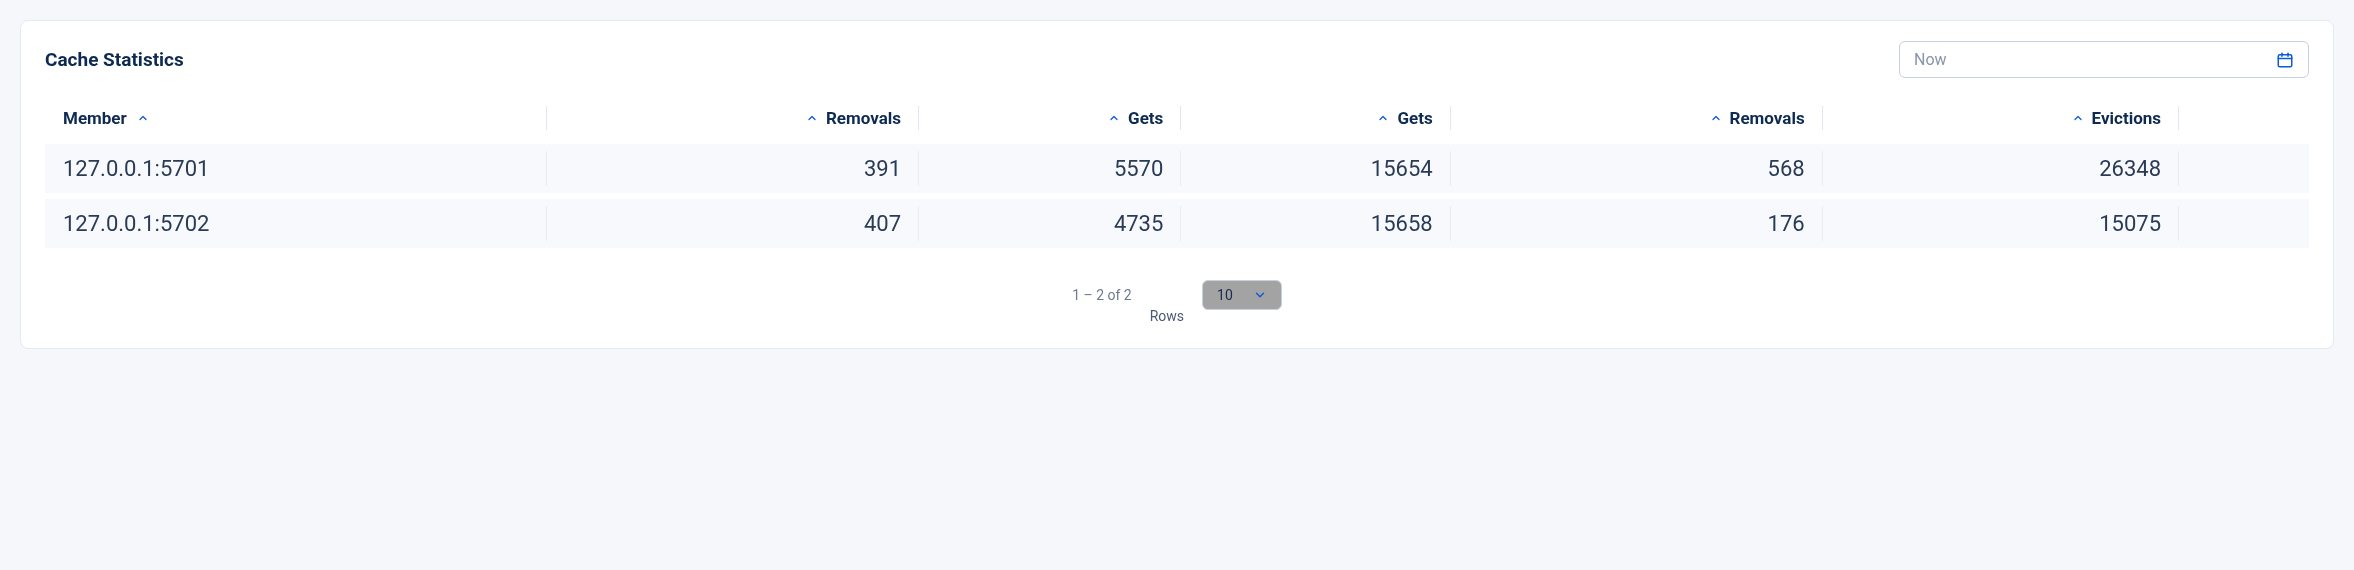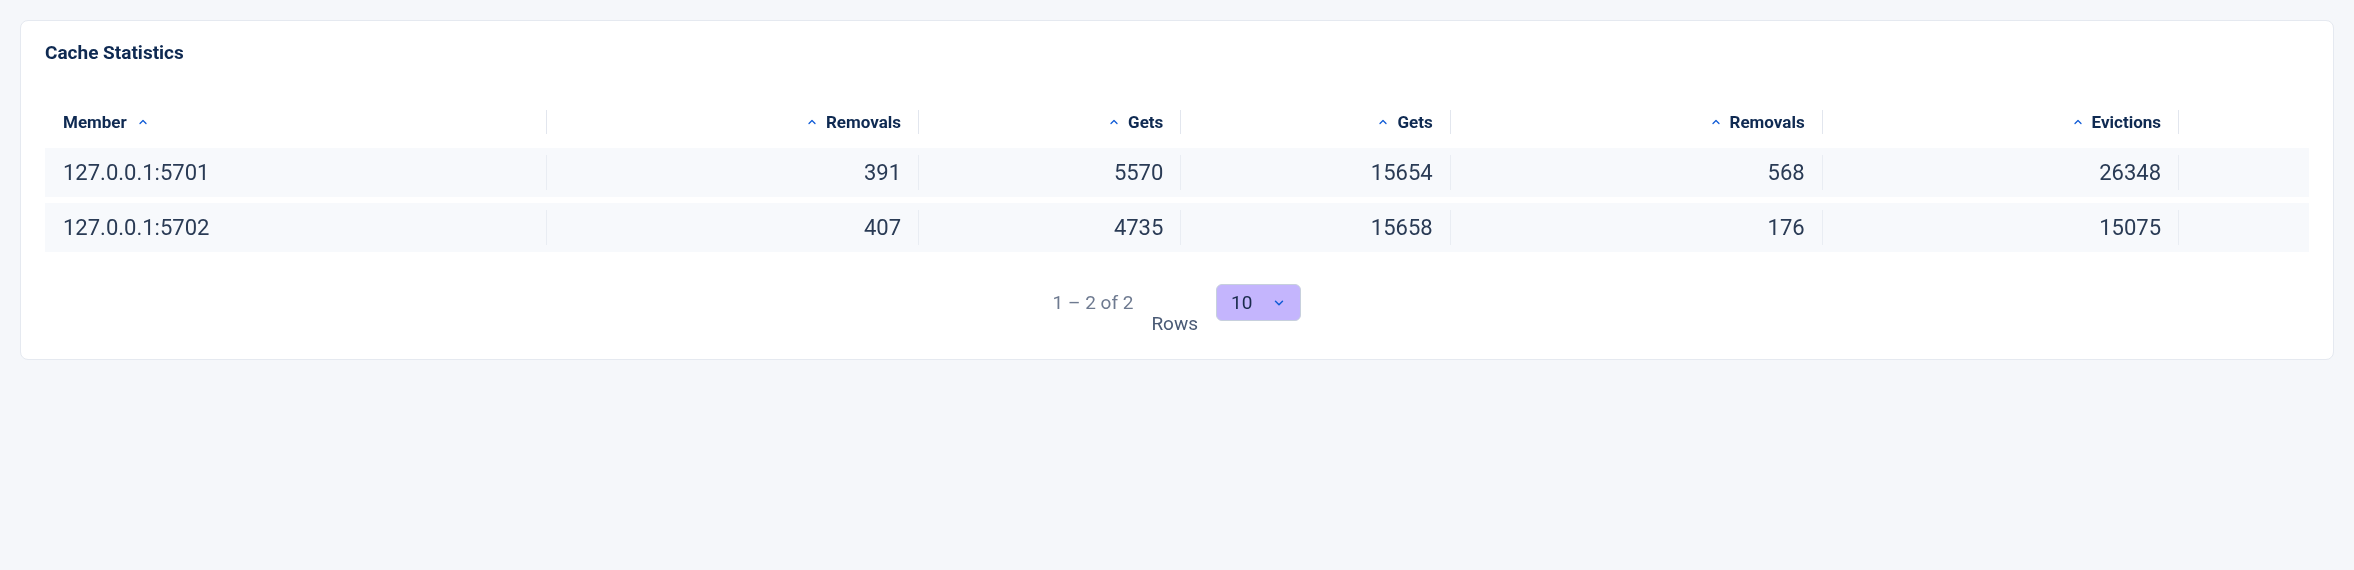--- a/index.html
+++ b/index.html
@@ -13,21 +13,21 @@
   .card {
     background: #fff;
     border: 1px solid #e5e9f0;
     border-radius: 8px;
     padding: 20px 24px 24px 24px;
   }
   .card-header {
     display: flex;
     align-items: center;
     justify-content: space-between;
-    margin-bottom: 38px;
+    margin-bottom: 20px;
   }
   .card-title {
     font-size: 19px;
     font-weight: 700;
     color: #0f2a52;
   }
   .time-picker {
     display: flex;
     align-items: center;
     justify-content: space-between;
@@ -104,43 +104,52 @@
     width: 1px;
     background: #e9edf3;
   }
   .pagination {
     display: flex;
     align-items: center;
     justify-content: center;
     gap: 18px;
     margin-top: 18px;
     color: #6e7a90;
-    font-size: 19px;
+    font-size: 14px;
   }
   .rows-label { color: #4a5a75; margin-top: 42px; }
   .page-size {
     display: inline-flex;
     align-items: center;
     gap: 20px;
     border: 1px solid #c7d0dd;
     border-radius: 6px;
     padding: 6px 14px;
     color: #1a2b4d;
     cursor: pointer;
-    background: #c4b5fd;
+    background: #a3a3a3;
   }
   .page-size svg { color: #0f5bd6; }
   .spacer-col { width: 130px; }
 </style>
 </head>
 <body>
 
 <div class="card">
   <div class="card-header">
     <div class="card-title">Cache Statistics</div>
+    <div class="time-picker">
+      <span>Now</span>
+      <svg class="calendar-icon" viewBox="0 0 24 24" fill="none" stroke="currentColor" stroke-width="2" stroke-linecap="round" stroke-linejoin="round">
+        <rect x="3" y="5" width="18" height="16" rx="2"></rect>
+        <line x1="3" y1="10" x2="21" y2="10"></line>
+        <line x1="8" y1="3" x2="8" y2="7"></line>
+        <line x1="16" y1="3" x2="16" y2="7"></line>
+      </svg>
+    </div>
   </div>
 
   <table class="table">
     <thead>
       <tr>
         <th class="left">
           <span class="th-left-content">
             <span>Member</span>
             <svg class="sort-chevron" viewBox="0 0 24 24" fill="none" stroke="#0f5bd6" stroke-width="2.5" stroke-linecap="round" stroke-linejoin="round">
                 <polyline points="6 15 12 9 18 15"></polyline>

